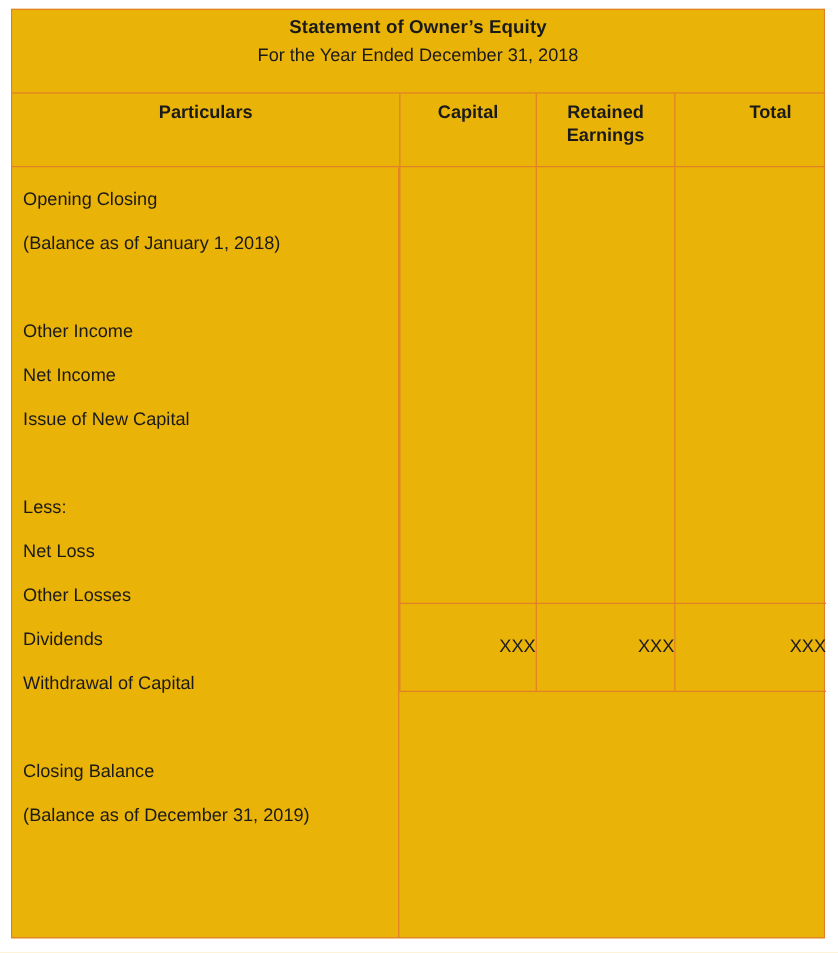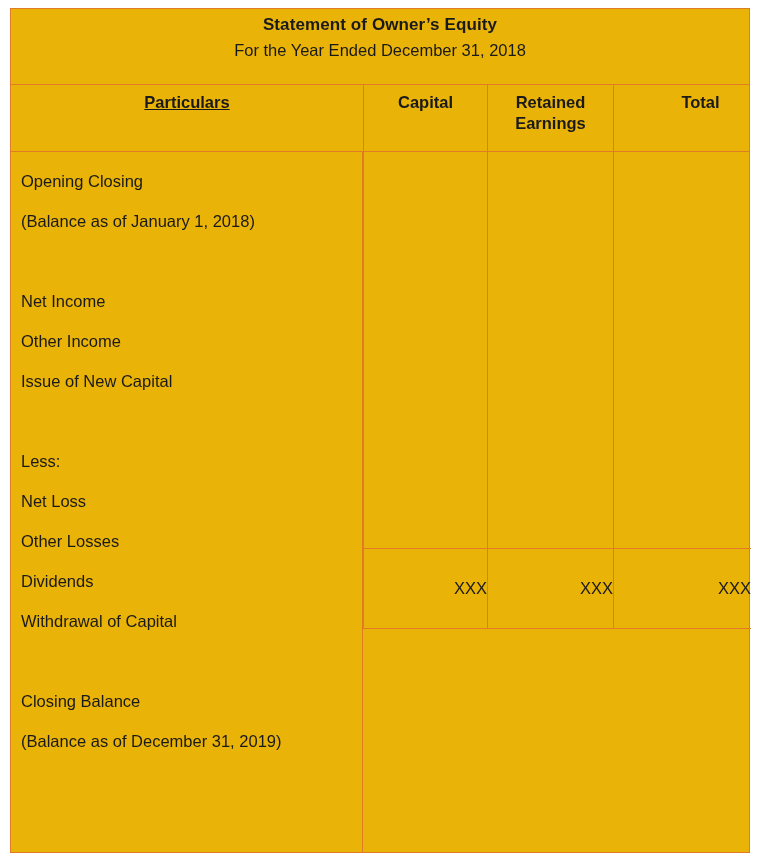--- a/index.html
+++ b/index.html
@@ -70,21 +70,21 @@
     position: absolute;
     top: 0;
     height: 100%;
     box-sizing: border-box;
     text-align: center;
     font-size: 16.5px;
     font-weight: bold;
     padding-top: 7px;
     line-height: 21px;
   }
-  .hcell.particulars { left: 0;     width: 352px; text-decoration: underline; }
+  .hcell.particulars { left: 0;     width: 352px; }
   .hcell.capital     { left: 352px; width: 124px; border-left: 1px solid #E07B28; }
   .hcell.retained    { left: 476px; width: 126px; border-left: 1px solid #E07B28; }
   .hcell.total       { left: 602px; width: 138px; border-left: 1px solid #E07B28; padding-left: 36px; }
 
   
   .body-area {
     position: absolute;
     left: 0;
     top: 143px;
     width: 100%;
@@ -168,22 +168,22 @@
     <div class="hcell retained">Retained Earnings</div>
     <div class="hcell total">Total</div>
   </div>
 
   <div class="body-area">
 
     <div class="particulars-col">
       <div class="pline">Opening Closing</div>
       <div class="pline">(Balance as of January 1, 2018)</div>
       <div class="pline spacer"></div>
+      <div class="pline">Other Income</div>
       <div class="pline">Net Income</div>
-      <div class="pline">Other Income</div>
       <div class="pline">Issue of New Capital</div>
       <div class="pline spacer"></div>
       <div class="pline">Less:</div>
       <div class="pline">Net Loss</div>
       <div class="pline">Other Losses</div>
       <div class="pline">Dividends</div>
       <div class="pline">Withdrawal of Capital</div>
       <div class="pline spacer"></div>
       <div class="pline">Closing Balance</div>
       <div class="pline">(Balance as of December 31, 2019)</div>

